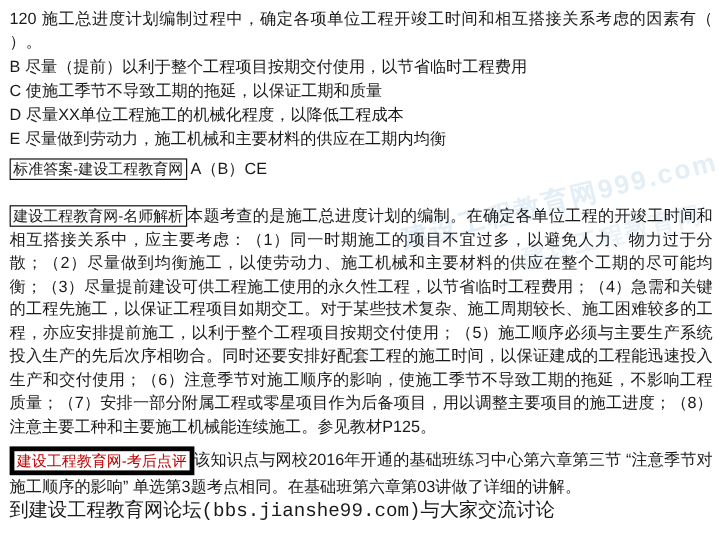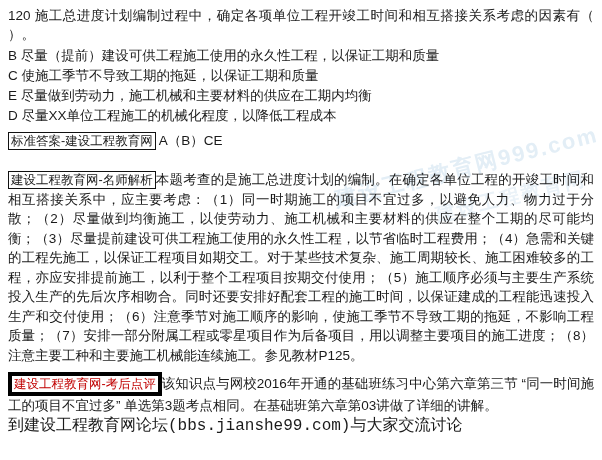--- a/index.html
+++ b/index.html
@@ -107,34 +107,34 @@
 
 <div class="page">
 
   <div class="watermark">建设工程教育网999.com</div>
   <div class="watermark wm2">建设工程教育网</div>
 
   <div class="content">
 
     <p class="q-line">120 施工总进度计划编制过程中，确定各项单位工程开竣工时间和相互搭接关系考虑的因素有（ ）。</p>
 
-    <p class="opt">B 尽量（提前）建设可供工程施工使用的永久性工程，以保证工期和质量</p>
+    <p class="opt">B 尽量（提前）以利于整个工程项目按期交付使用，以节省临时工程费用</p>
     <p class="opt">C 使施工季节不导致工期的拖延，以保证工期和质量</p>
+    <p class="opt">D 尽量XX单位工程施工的机械化程度，以降低工程成本</p>
     <p class="opt">E 尽量做到劳动力，施工机械和主要材料的供应在工期内均衡</p>
-    <p class="opt">D 尽量XX单位工程施工的机械化程度，以降低工程成本</p>
 
     <div class="answer-row">
       <span class="boxed">标准答案-建设工程教育网</span>
       <span>A（B）CE</span>
     </div>
 
     <div class="explain-block">
       <p class="explain"><span class="boxed">建设工程教育网-名师解析</span><span>本题考查的是施工总进度计划的编制。在确定各单位工程的开竣工时间和相互搭接关系中，应主要考虑：（1）同一时期施工的项目不宜过多，以避免人力、物力过于分散；（2）尽量做到均衡施工，以使劳动力、施工机械和主要材料的供应在整个工期的尽可能均衡；（3）尽量提前建设可供工程施工使用的永久性工程，以节省临时工程费用；（4）急需和关键的工程先施工，以保证工程项目如期交工。对于某些技术复杂、施工周期较长、施工困难较多的工程，亦应安排提前施工，以利于整个工程项目按期交付使用；（5）施工顺序必须与主要生产系统投入生产的先后次序相吻合。同时还要安排好配套工程的施工时间，以保证建成的工程能迅速投入生产和交付使用；（6）注意季节对施工顺序的影响，使施工季节不导致工期的拖延，不影响工程质量；（7）安排一部分附属工程或零星项目作为后备项目，用以调整主要项目的施工进度；（8）注意主要工种和主要施工机械能连续施工。参见教材P125。</span></p>
     </div>
 
     <div class="footer-block">
-      <p class="explain"><span class="boxed-red">建设工程教育网-考后点评</span><span>该知识点与网校2016年开通的基础班练习中心第六章第三节 “同一时间施工的项目不宜过多” 单选第3题考点相同。在基础班第六章第03讲做了详细的讲解。</span></p>
+      <p class="explain"><span class="boxed-red">建设工程教育网-考后点评</span><span>该知识点与网校2016年开通的基础班练习中心第六章第三节 “注意季节对施工顺序的影响” 单选第3题考点相同。在基础班第六章第03讲做了详细的讲解。</span></p>
     </div>
 
     <p class="last-line">到建设工程教育网论坛(bbs.jianshe99.com)与大家交流讨论</p>
 
   </div>
 </div>
 
 </body></html>

